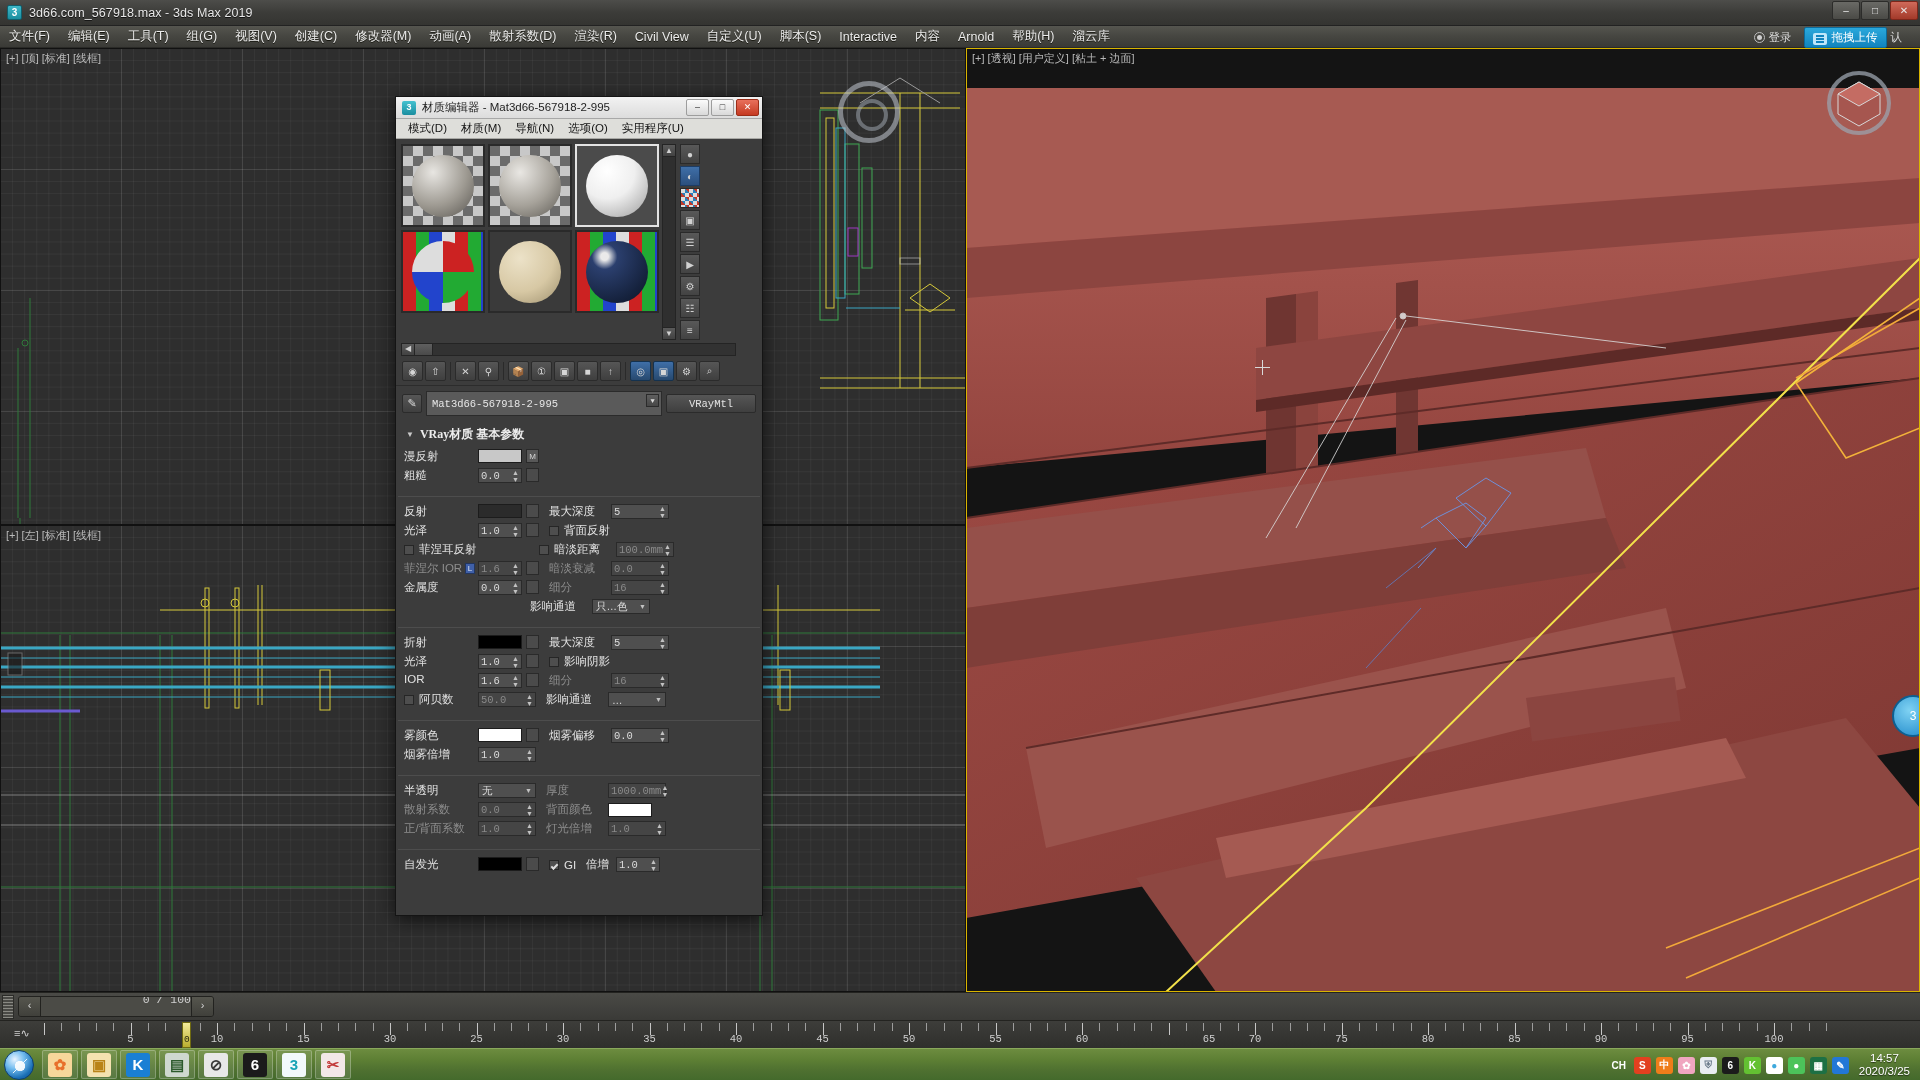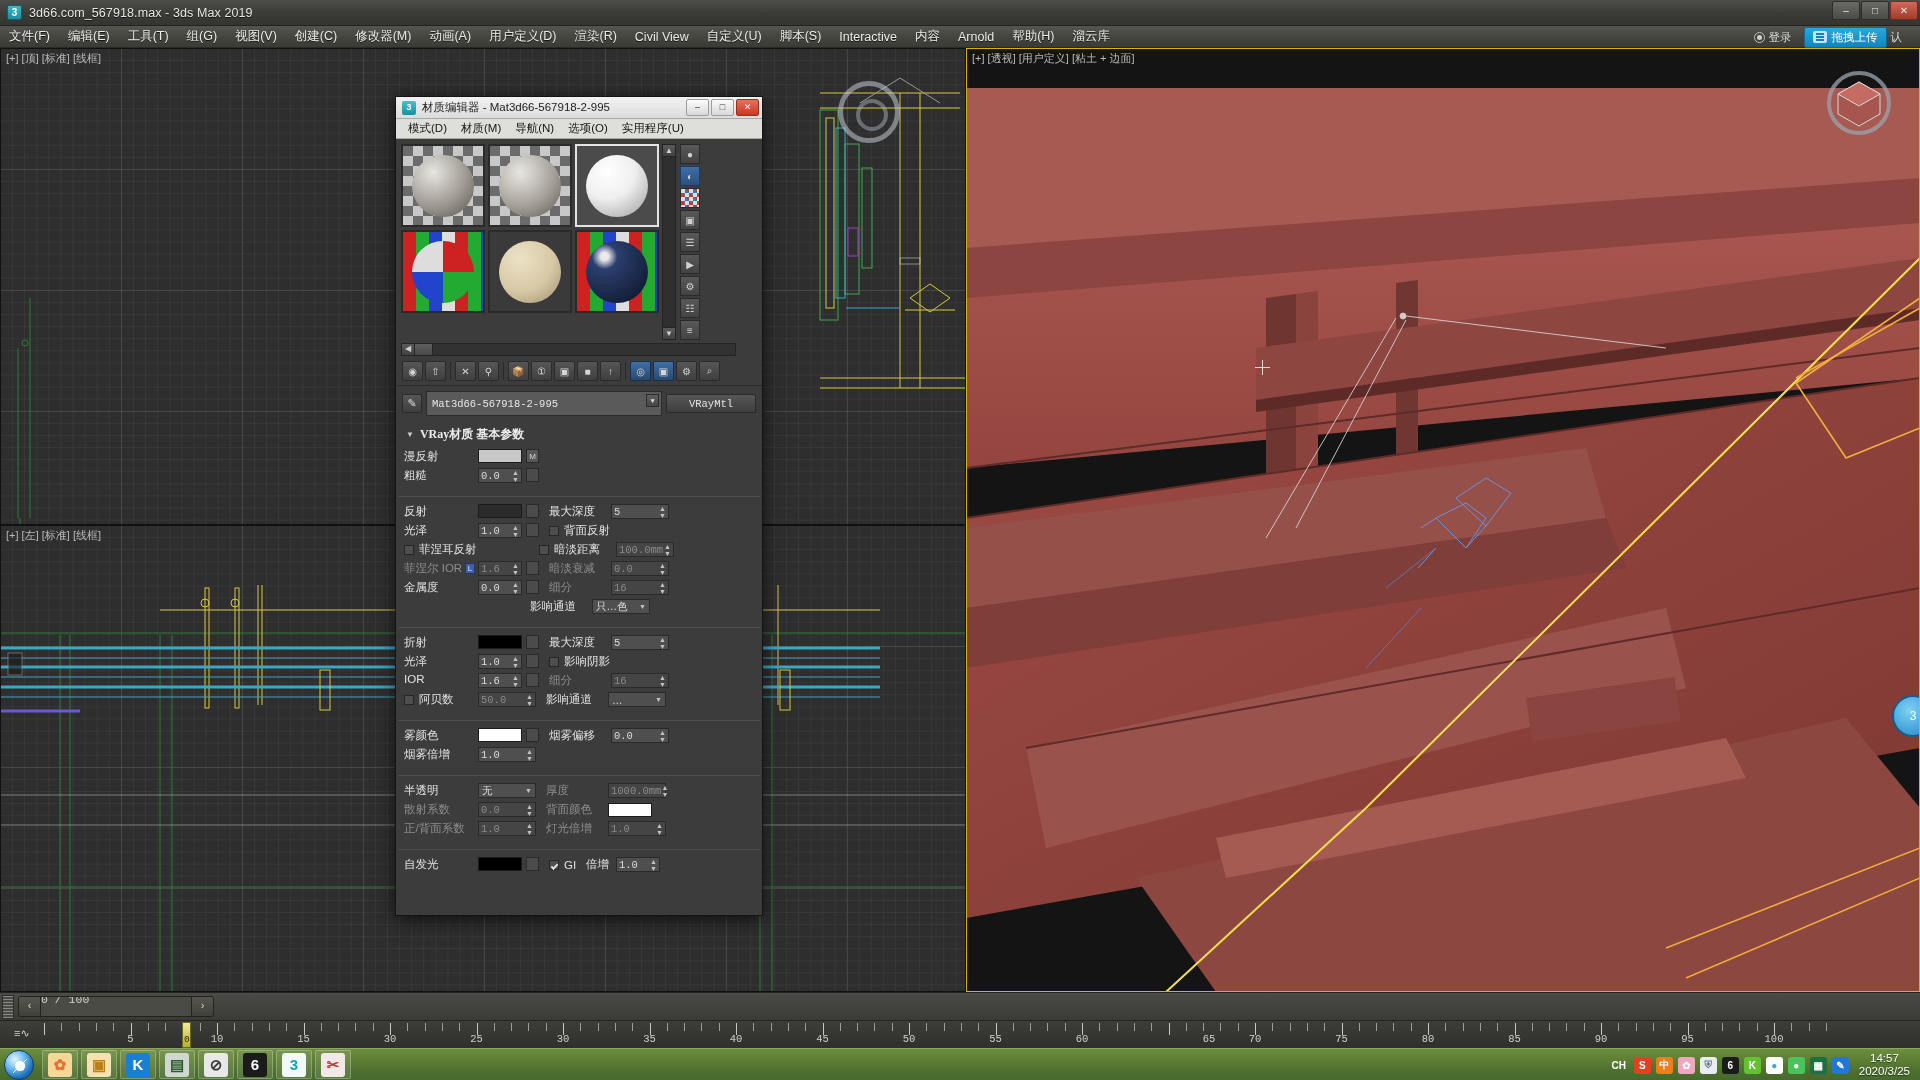--- a/index.html
+++ b/index.html
@@ -49,21 +49,21 @@
   .login-btn{
     display:flex;align-items:center;gap:4px;
     font-size:11.5px;color:#dcdcdc; padding:2px 8px;
   }
   .login-ico{
     width:11px;height:11px;border:1px solid #bdbdbd;border-radius:50%;
     position:relative;
   }
   .login-ico:after{content:"";position:absolute;left:2px;top:2px;width:5px;height:5px;border-radius:50%;background:#cfcfcf;}
   .upload-btn{
-    display:flex;align-items:center;gap:5px;
+    display:flex;align-items:flex-end;gap:5px;
     background:linear-gradient(180deg,#2aa8dc,#1184be);
     border:1px solid #0c6a9a;border-radius:2px;
     padding:2px 8px;font-size:11.5px;color:#fff;
   }
   .upload-ico{width:14px;height:12px;background:#bfe7fa;border-radius:2px;position:relative;}
   .upload-ico:after{content:"";position:absolute;left:3px;top:2px;width:8px;height:2px;background:#1184be;box-shadow:0 3px 0 #1184be,0 6px 0 #1184be;}
   .ren-txt{font-size:11.5px;color:#dcdcdc;padding-right:6px;}
 
   
   .viewports{ position:absolute; left:0; top:48px; width:1920px; height:944px; background:#1d1d1d;}
@@ -126,21 +126,21 @@
     background:repeating-linear-gradient(0deg,#8a8a84 0 1px,#4a4a46 1px 3px);
     border:1px solid #2c2c29;}
   .ts-field{
     display:flex;align-items:center;margin-left:4px;
     border:1px solid #22221f;border-radius:3px;overflow:hidden;
     background:#3c3c38;height:21px;
   }
   .ts-arrow{width:22px;height:21px;background:linear-gradient(180deg,#57574f,#3f3f3a);
     color:#d6d6d6;font-size:11px;line-height:19px;text-align:center;border-right:1px solid #22221f;}
   .ts-arrow.r{border-right:none;border-left:1px solid #22221f;}
-  .ts-val{width:150px;text-align:left;font-size:11.5px;color:#d0d0d0;
+  .ts-val{width:150px;text-align:right;font-size:11.5px;color:#d0d0d0;
     font-family:"Liberation Mono",monospace; background:#4b4b46;height:34px;line-height:20px;}
   .trackbar{
     position:absolute;left:0;top:1020px;width:1920px;height:28px;
     background:linear-gradient(180deg,#3d3d3a,#2f2f2c);
     border-top:1px solid #232320;
   }
   .tb-icon{position:absolute;left:14px;top:6px;width:22px;height:15px;color:#cfcfcf;font-size:11px;}
   .ruler{position:absolute;left:44px;top:0;right:0;height:28px;}
   .tick{position:absolute;top:2px;width:1px;height:8px;background:#9d9d9d;}
   .tick.major{height:12px;background:#c6c6c6;}
@@ -317,21 +317,21 @@
 
   <div class="menubar">
     <div class="menu-item">文件(F)</div>
     <div class="menu-item">编辑(E)</div>
     <div class="menu-item">工具(T)</div>
     <div class="menu-item">组(G)</div>
     <div class="menu-item">视图(V)</div>
     <div class="menu-item">创建(C)</div>
     <div class="menu-item">修改器(M)</div>
     <div class="menu-item">动画(A)</div>
-    <div class="menu-item">用户定义(D)</div>
+    <div class="menu-item">散射系数(D)</div>
     <div class="menu-item">渲染(R)</div>
     <div class="menu-item">Civil View</div>
     <div class="menu-item">自定义(U)</div>
     <div class="menu-item">脚本(S)</div>
     <div class="menu-item">Interactive</div>
     <div class="menu-item">内容</div>
     <div class="menu-item">Arnold</div>
     <div class="menu-item">帮助(H)</div>
     <div class="menu-item">溜云库</div>
 

